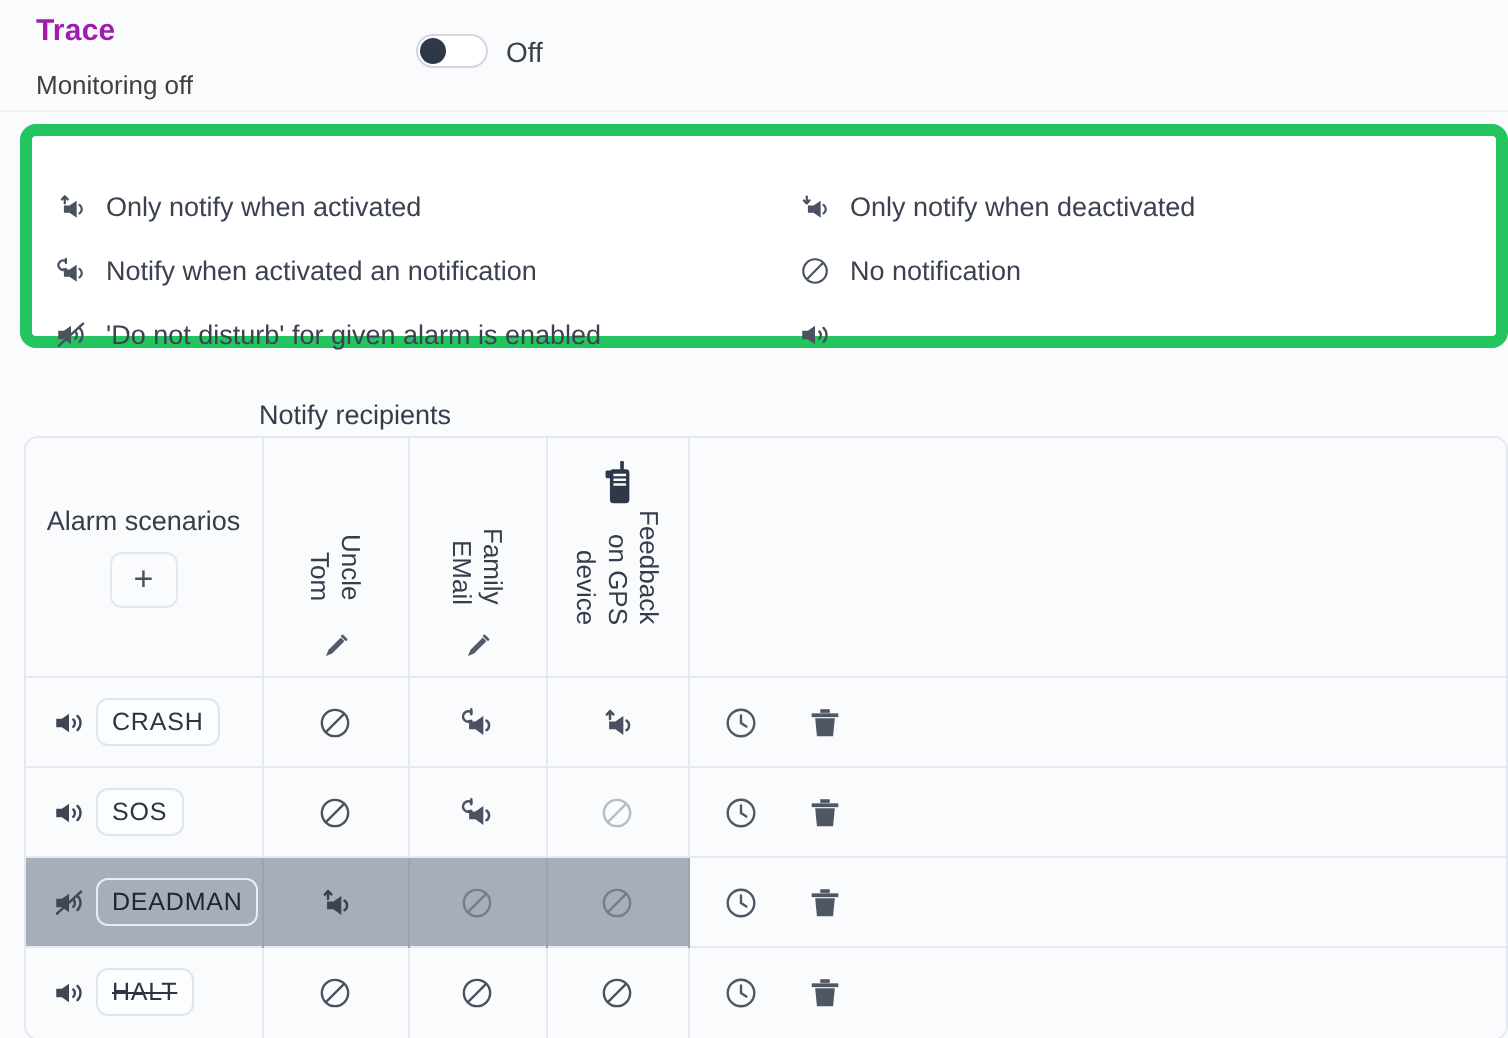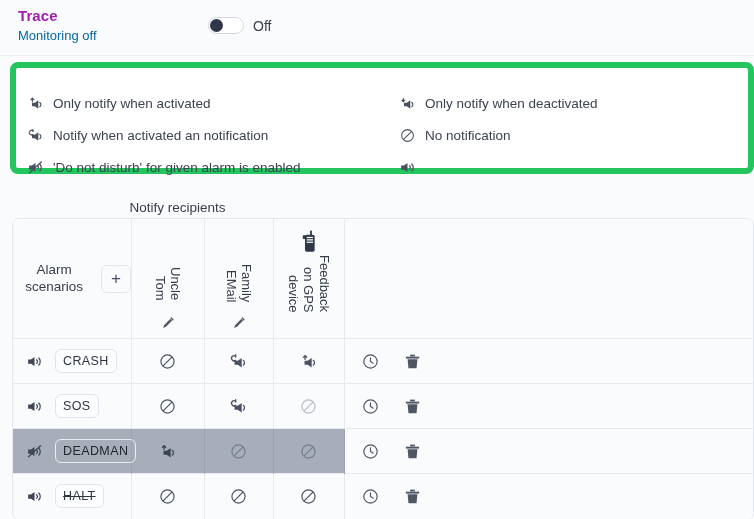--- a/index.html
+++ b/index.html
@@ -32,22 +32,22 @@
     left: 18px; top: 7px;
   }
   #trace-title {
     font-size: 15px;
     font-weight: 700;
     color: #a21caf;
     letter-spacing: .1px;
   }
   #trace-subtitle {
     font-size: 13px;
-    color: #0369a1;
-    margin-top: 4px;
+    color: #404040;
+    margin-top: 11px;
   }
   #trace-toggle-wrap {
     position: absolute;
     left: 208px; top: 17px;
     display: flex;
     align-items: center;
     gap: 9px;
   }
   .switch {
     width: 36px; height: 17px;
@@ -144,20 +144,21 @@
     border-right: 1px solid #e6e9ef;
     vertical-align: middle;
     background: #fafbfd;
     font-weight: 400;
     padding: 0;
   }
   thead th:last-child { border-right: none; }
 
   #th-scenarios .th-scen-inner {
     display: flex;
+    flex-direction: column;
     align-items: center;
     justify-content: center;
     gap: 6px;
     height: 100%;
   }
   .scen-title {
     font-size: 13.5px;
     color: #353d4b;
     line-height: 1.25;
     text-align: center;
@@ -224,21 +225,21 @@
   tbody td:last-child { border-right: none; }
 
   tr.row-selected td.selectable {
     background: #a7aeb9;
     border-right-color: #9ba3af;
   }
 
   .scen-cell-inner {
     display: flex;
     align-items: center;
-    gap: 12px;
+    gap: 5px;
     padding-left: 12px;
     height: 100%;
   }
   .sound-icon {
     width: 18px; height: 18px;
     display: flex; align-items: center; justify-content: center;
     color: #3f4755;
     flex: 0 0 18px;
     cursor: pointer;
   }

